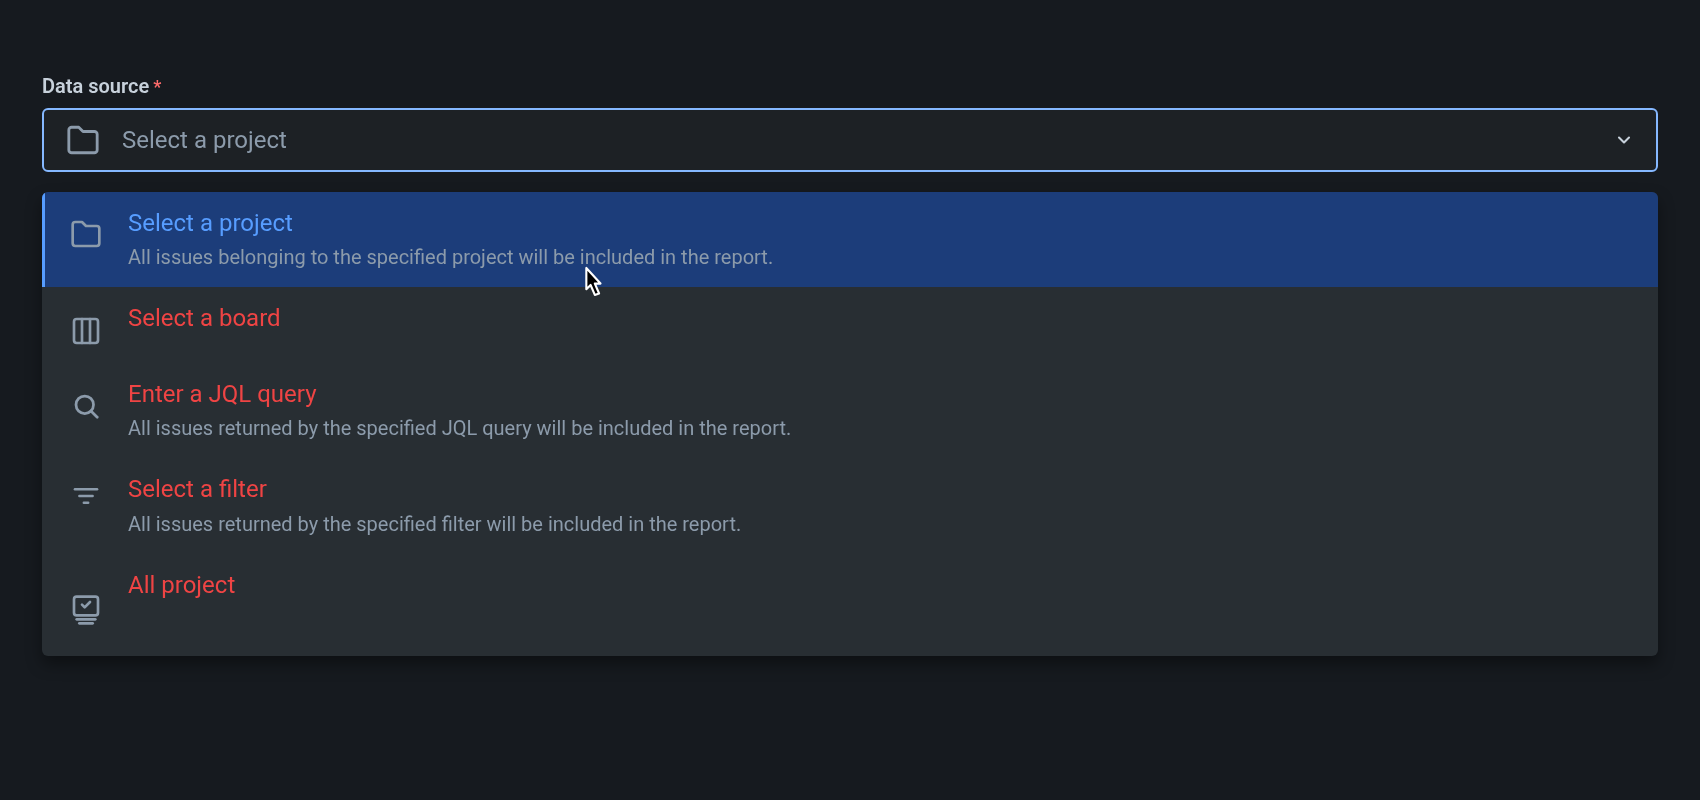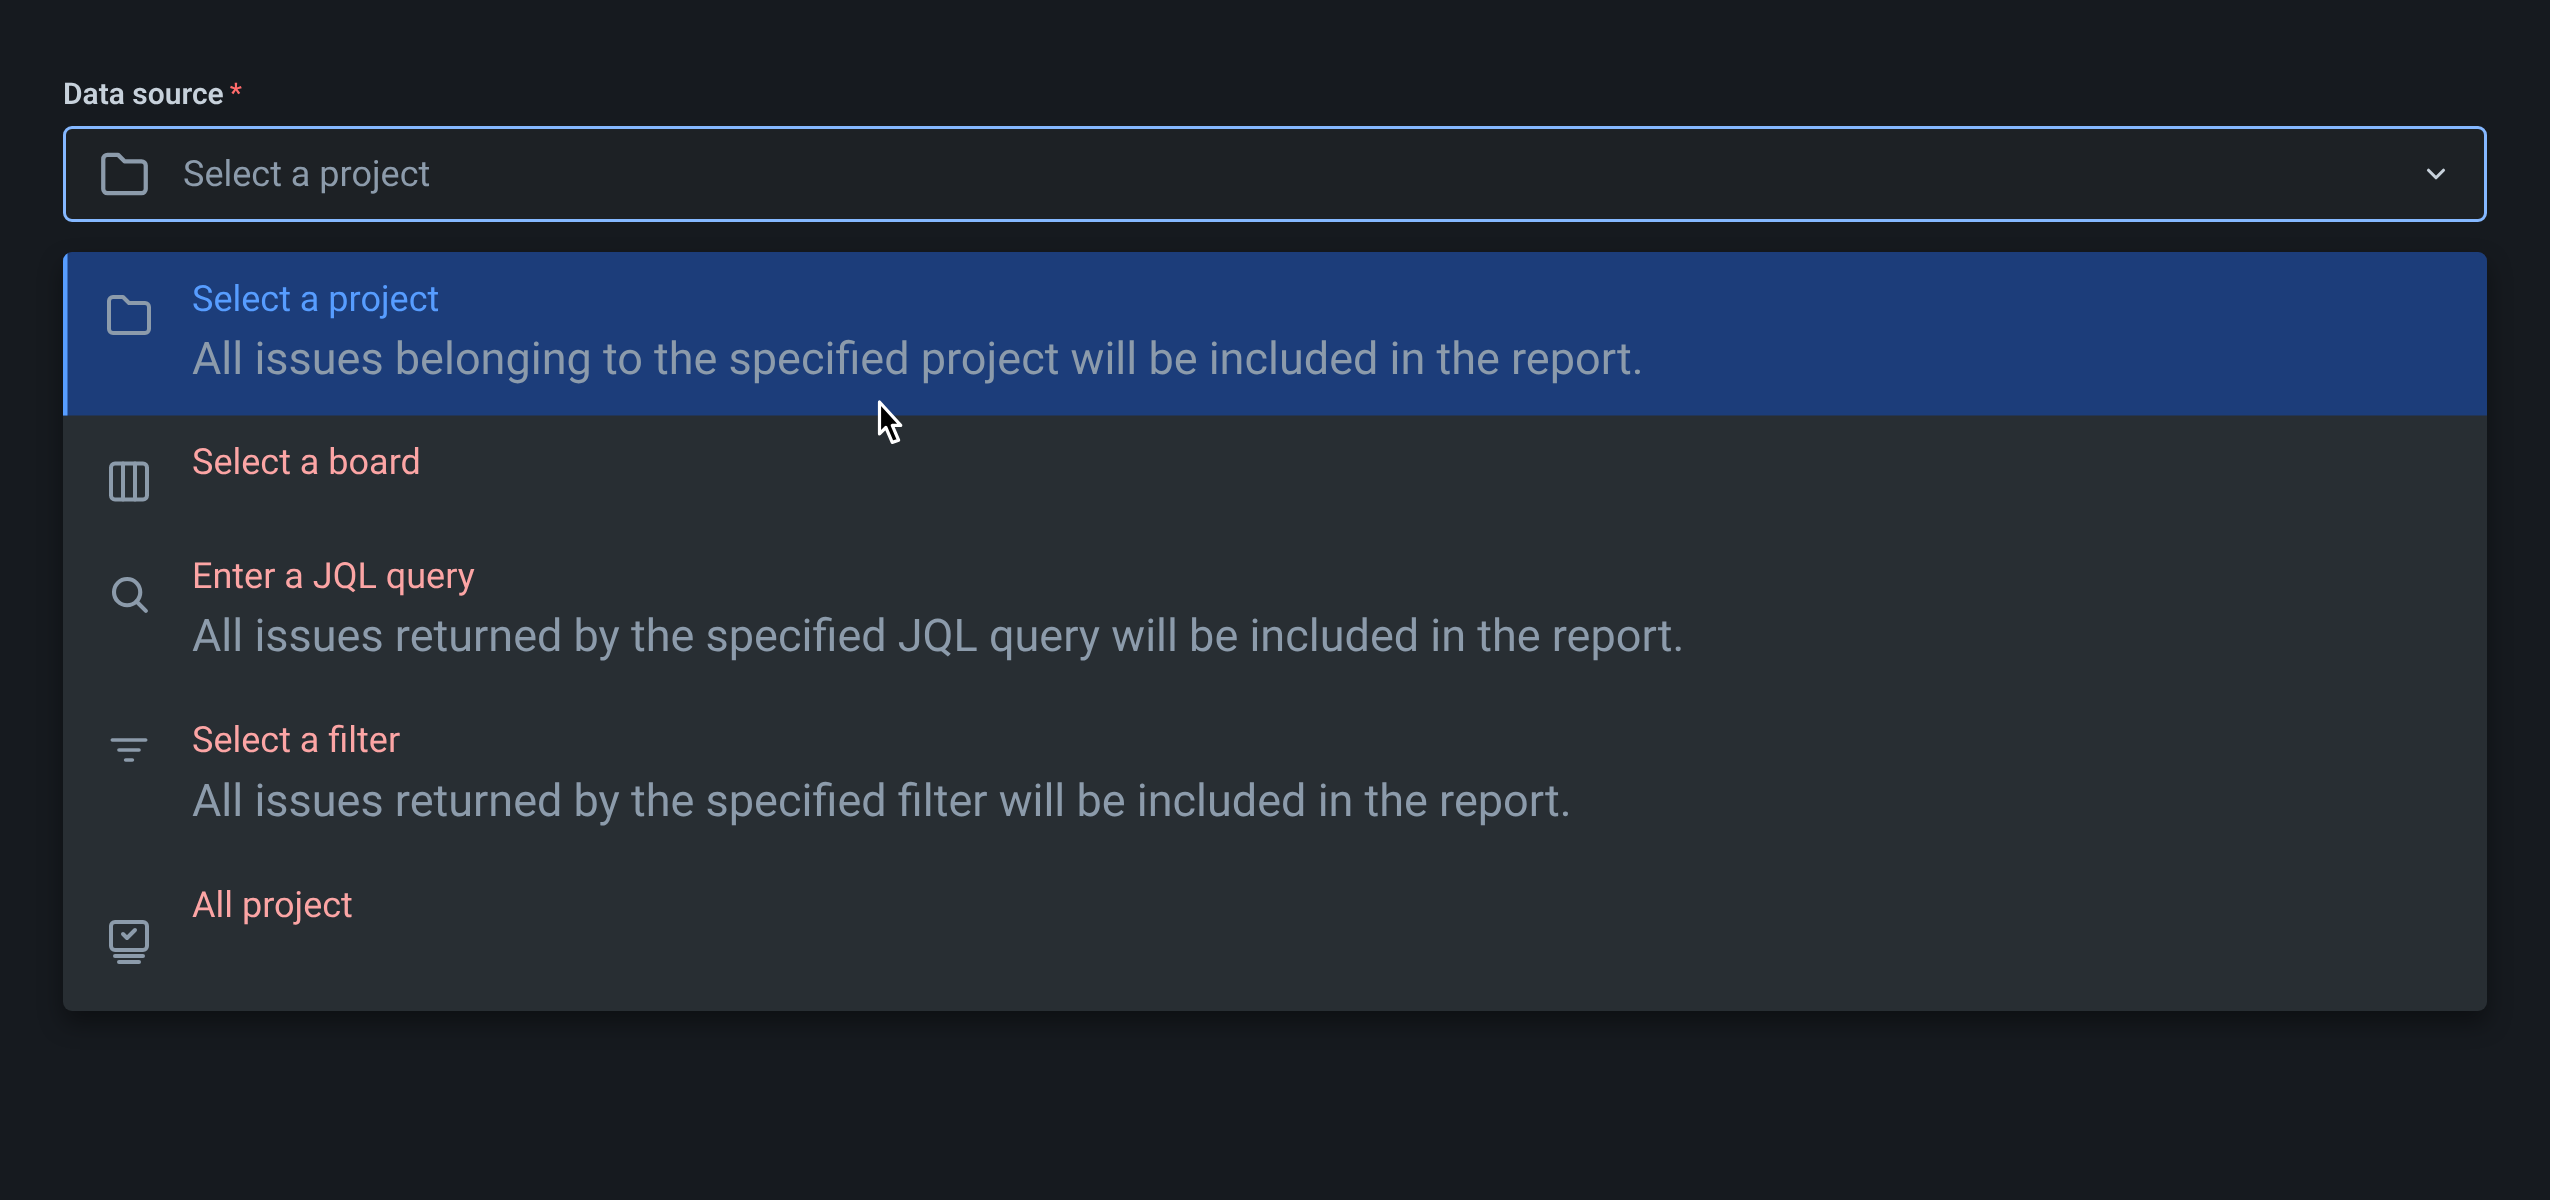--- a/index.html
+++ b/index.html
@@ -13,20 +13,21 @@
       overflow: hidden;
     }
     .field-label {
       font-size: 20px;
       font-weight: 600;
       color: #c7d1db;
       margin-bottom: 10px;
       display: flex;
       align-items: center;
       gap: 2px;
+      margin-top: 24px;
     }
     .required-asterisk { color: #ff6b6b; font-size: 18px; margin-left: 2px; }
     .select-trigger {
       width: 100%;
       background: #1d2125;
       border: 2px solid #85b8ff;
       border-radius: 6px;
       height: 64px;
       display: flex;
       align-items: center;
@@ -67,27 +68,27 @@
       flex-shrink: 0;
       width: 32px;
       display: flex;
       align-items: center;
       justify-content: center;
       margin-top: 12px;
     }
     .option .option-text { flex: 1; }
     .option .option-title {
       font-size: 24px;
-      color: #fca5a5;
+      color: #ef4444;
       margin-bottom: 4px;
       line-height: 1.3;
     }
     .option.selected .option-title { color: #579dff; }
     .option .option-desc {
-      font-size: 30px;
+      font-size: 20px;
       color: #8c9bab;
       line-height: 1.4;
     }
     .cursor {
       position: absolute;
       left: 575px;
       top: 265px;
       pointer-events: none;
     }
     svg { display: block; }

